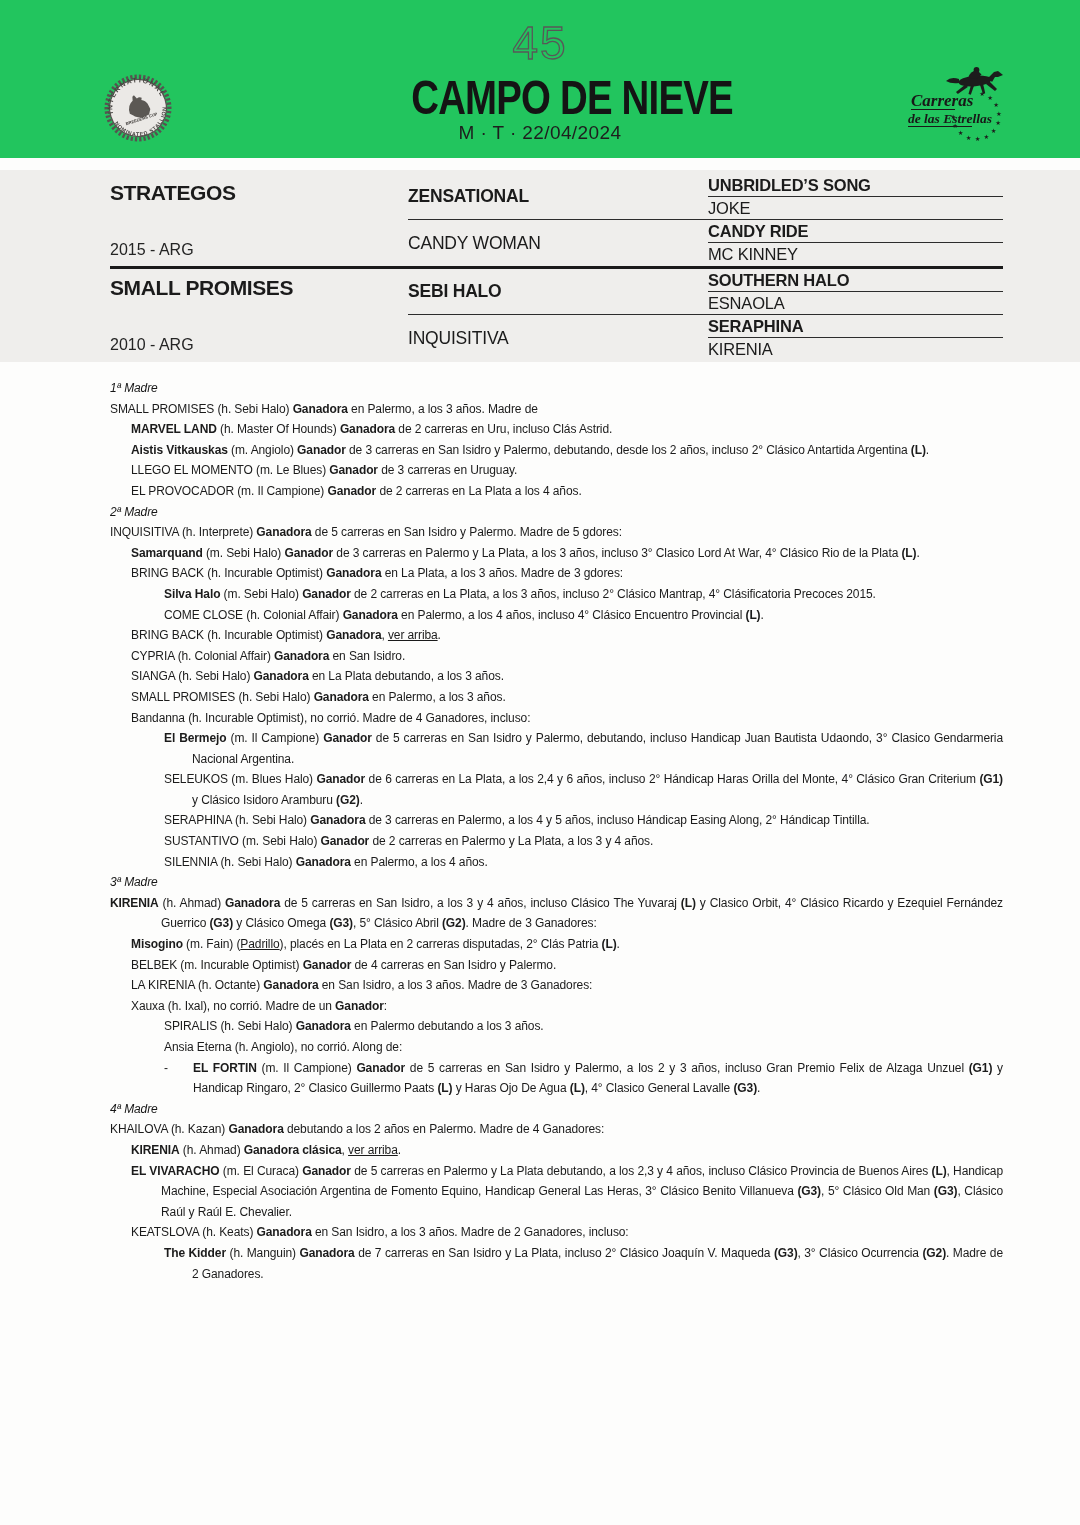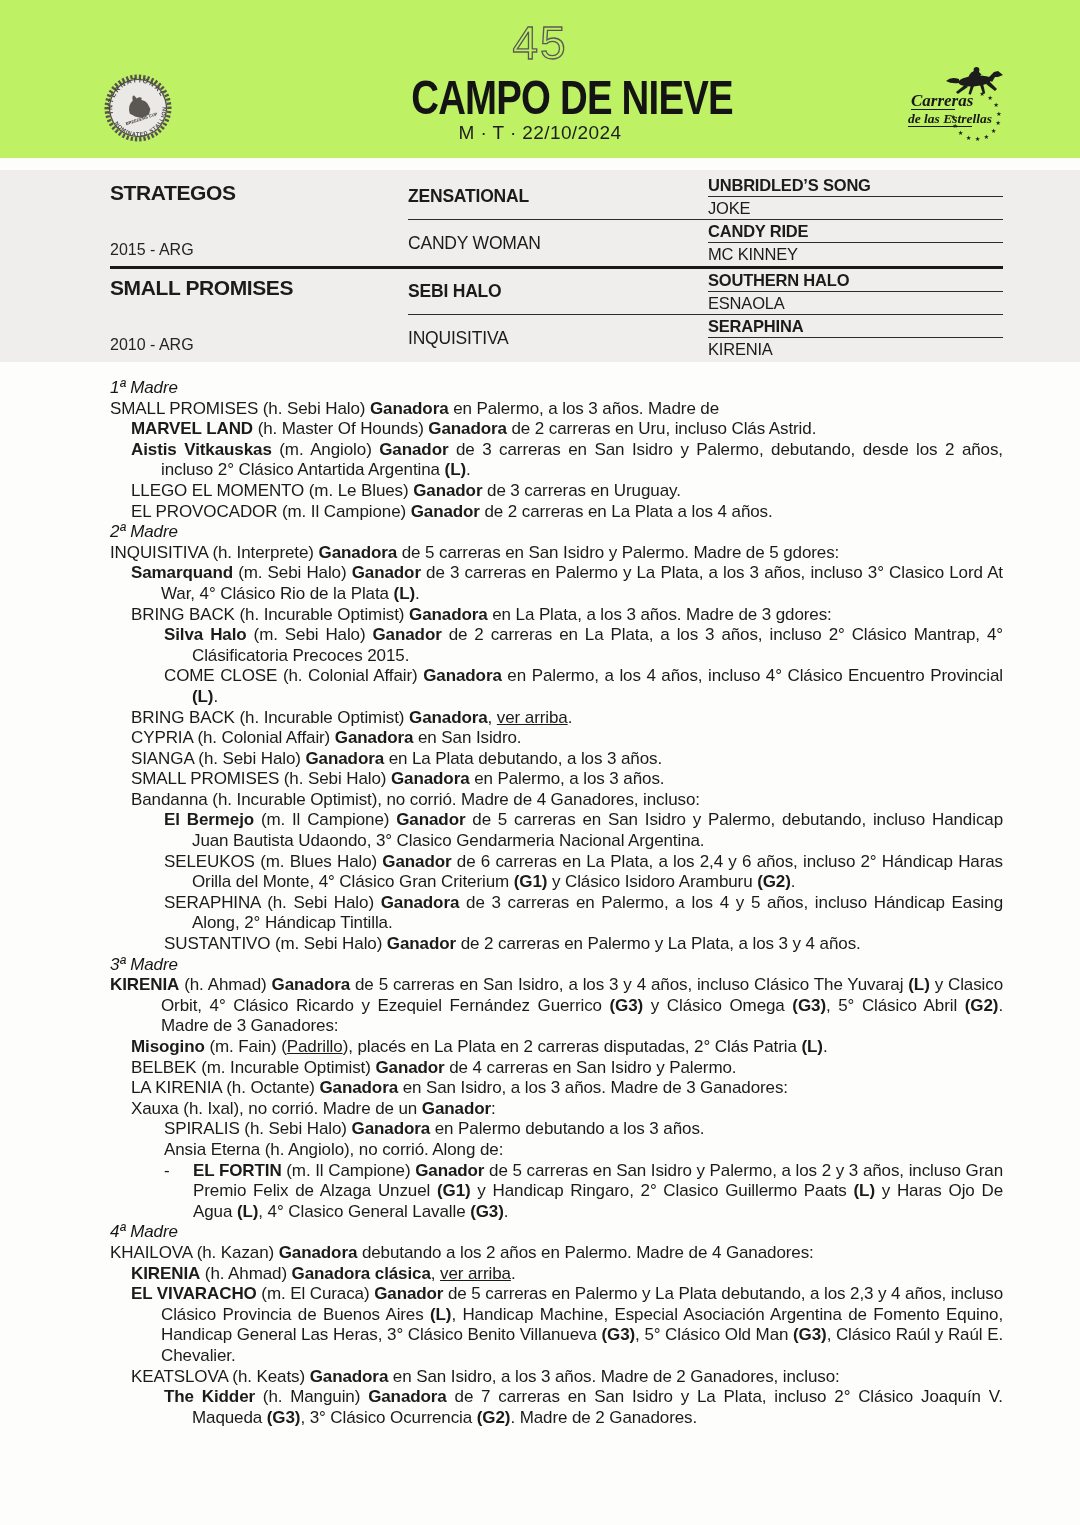--- a/index.html
+++ b/index.html
@@ -1,20 +1,20 @@
 <!DOCTYPE html>
 <html><head>
 <meta charset="utf-8">
 <style>
   html,body{margin:0;padding:0;background:#ffffff;}
   .page{position:relative;width:1080px;height:1525px;background:#fdfdfc;overflow:hidden;
         font-family:"Liberation Sans","DejaVu Sans",sans-serif;color:#1b1b1b;}
 
   
-  .header-band{position:absolute;left:0;top:0;width:1080px;height:158px;background:#bef264;}
+  .header-band{position:absolute;left:0;top:0;width:1080px;height:158px;background:#22c55e;}
   .page-number{position:absolute;left:0;top:16px;width:100%;text-align:center;
                font-size:46px;letter-spacing:2px;color:#6a6a6a;font-weight:400;}
   @supports (-webkit-text-stroke: 1px #000){
     .page-number{color:transparent;-webkit-text-stroke:1.3px #585858;}
   }
   .main-title{position:absolute;left:0;top:70px;width:100%;text-align:center;margin-left:32px;}
   .main-title span{display:inline-block;font-size:48px;font-weight:bold;letter-spacing:-1px;
                    transform:scaleX(.8);transform-origin:center;color:#141414;}
   .subtitle{position:absolute;left:0;top:122px;width:100%;text-align:center;
             font-size:19px;font-weight:500;letter-spacing:.4px;color:#1e1e1e;}
@@ -30,21 +30,21 @@
   .c1 .nm{font-size:21px;font-weight:bold;letter-spacing:-.4px;}
   .c1 .yr{font-size:16px;margin-top:3px;color:#242424;}
   .c2{grid-column:2;display:flex;align-items:center;font-size:17.5px;letter-spacing:-.2px;}
   .c2.top{grid-row:1/3;border-bottom:1.5px solid #2c2c2c;}
   .c2.bot{grid-row:3/5;text-align:center;}
   .c3{grid-column:3;display:flex;align-items:center;font-size:16.5px;letter-spacing:-.2px;}
   .c3.ln{border-bottom:1.5px solid #2c2c2c;}
   .bold{font-weight:bold;}
 
   
-  .madres{position:absolute;left:110px;top:378px;width:893px;font-size:17px;line-height:20.6px;
+  .madres{position:absolute;left:110px;top:378px;width:893px;font-size:12px;line-height:20.6px;
           letter-spacing:-.1px;}
   .madre-h{font-style:italic;color:#161616;}
   .para{text-align:justify;}
   .p0{padding-left:51px;text-indent:-51px;}
   .p1{padding-left:51px;text-indent:-30px;}
   .p2{padding-left:82px;text-indent:-28px;}
   .pd{padding-left:83px;text-indent:-29px;}
   .dash{display:inline-block;width:29px;text-indent:0;}
   .b{font-weight:bold;}
   .u{text-decoration:underline;}
@@ -52,21 +52,21 @@
 </head>
 <body>
 
 <div class="page">
 
   <div class="header-band">
     <div class="page-number">45</div>
     <div class="main-title">
       <span>CAMPO DE NIEVE</span>
     </div>
-    <div class="subtitle">M · T · 22/10/2024</div>
+    <div class="subtitle">M · T · 22/04/2024</div>
 
     <svg class="stamp" viewBox="0 0 80 80">
       <defs>
         <path id="arcT" d="M13,40 A27,27 0 0 1 67,40"></path>
         <path id="arcB" d="M10.5,40 A29.5,29.5 0 0 0 69.5,40"></path>
       </defs>
       <g transform="rotate(-18 40 40)">
         <circle cx="40" cy="40" r="33" fill="none" stroke="#565350" stroke-width="4.5" stroke-dasharray="2.4 2.1"></circle>
         <circle cx="40" cy="40" r="30" fill="#ebe9e6" stroke="#565350" stroke-width="1.4"></circle>
         <text font-size="7.2" font-weight="bold" fill="#45423f" letter-spacing="1.6">
@@ -157,20 +157,21 @@
       <div class="para p2"><span>COME CLOSE (h. Colonial Affair) </span><span class="b">Ganadora</span><span> en Palermo, a los 4 años, incluso 4° Clásico Encuentro Provincial </span><span class="b">(L)</span><span>.</span></div>
       <div class="para p1"><span>BRING BACK (h. Incurable Optimist) </span><span class="b">Ganadora</span><span>, </span><span class="u">ver arriba</span><span>.</span></div>
       <div class="para p1"><span>CYPRIA (h. Colonial Affair) </span><span class="b">Ganadora</span><span> en San Isidro.</span></div>
       <div class="para p1"><span>SIANGA (h. Sebi Halo) </span><span class="b">Ganadora</span><span> en La Plata debutando, a los 3 años.</span></div>
       <div class="para p1"><span>SMALL PROMISES (h. Sebi Halo) </span><span class="b">Ganadora</span><span> en Palermo, a los 3 años.</span></div>
       <div class="para p1"><span>Bandanna (h. Incurable Optimist), no corrió. Madre de 4 Ganadores, incluso:</span></div>
       <div class="para p2"><span class="b">El Bermejo</span><span> (m. Il Campione) </span><span class="b">Ganador</span><span> de 5 carreras en San Isidro y Palermo, debutando, incluso Handicap Juan Bautista Udaondo, 3° Clasico Gendarmeria Nacional Argentina.</span></div>
       <div class="para p2"><span>SELEUKOS (m. Blues Halo) </span><span class="b">Ganador</span><span> de 6 carreras en La Plata, a los 2,4 y 6 años, incluso 2° Hándicap Haras Orilla del Monte, 4° Clásico Gran Criterium </span><span class="b">(G1)</span><span> y Clásico Isidoro Aramburu </span><span class="b">(G2)</span><span>.</span></div>
       <div class="para p2"><span>SERAPHINA (h. Sebi Halo) </span><span class="b">Ganadora</span><span> de 3 carreras en Palermo, a los 4 y 5 años, incluso Hándicap Easing Along, 2° Hándicap Tintilla.</span></div>
       <div class="para p2"><span>SUSTANTIVO (m. Sebi Halo) </span><span class="b">Ganador</span><span> de 2 carreras en Palermo y La Plata, a los 3 y 4 años.</span></div>
+      <div class="para p2"><span>SILENNIA (h. Sebi Halo) </span><span class="b">Ganadora</span><span> en Palermo, a los 4 años.</span></div>
       <div class="madre-h">3ª Madre</div>
       <div class="para p0"><span class="b">KIRENIA</span><span> (h. Ahmad) </span><span class="b">Ganadora</span><span> de 5 carreras en San Isidro, a los 3 y 4 años, incluso Clásico The Yuvaraj </span><span class="b">(L)</span><span> y Clasico Orbit, 4° Clásico Ricardo y Ezequiel Fernández Guerrico </span><span class="b">(G3)</span><span> y Clásico Omega </span><span class="b">(G3)</span><span>, 5° Clásico Abril </span><span class="b">(G2)</span><span>. Madre de 3 Ganadores:</span></div>
       <div class="para p1"><span class="b">Misogino</span><span> (m. Fain) (</span><span class="u">Padrillo</span><span>), placés en La Plata en 2 carreras disputadas, 2° Clás Patria </span><span class="b">(L)</span><span>.</span></div>
       <div class="para p1"><span>BELBEK (m. Incurable Optimist) </span><span class="b">Ganador</span><span> de 4 carreras en San Isidro y Palermo.</span></div>
       <div class="para p1"><span>LA KIRENIA (h. Octante) </span><span class="b">Ganadora</span><span> en San Isidro, a los 3 años. Madre de 3 Ganadores:</span></div>
       <div class="para p1"><span>Xauxa (h. Ixal), no corrió. Madre de un </span><span class="b">Ganador</span><span>:</span></div>
       <div class="para p2"><span>SPIRALIS (h. Sebi Halo) </span><span class="b">Ganadora</span><span> en Palermo debutando a los 3 años.</span></div>
       <div class="para p2"><span>Ansia Eterna (h. Angiolo), no corrió. Along de:</span></div>
       <div class="para p2 pd"><span class="dash">-</span><span class="b">EL FORTIN</span><span> (m. Il Campione) </span><span class="b">Ganador</span><span> de 5 carreras en San Isidro y Palermo, a los 2 y 3 años, incluso Gran Premio Felix de Alzaga Unzuel </span><span class="b">(G1)</span><span> y Handicap Ringaro, 2° Clasico Guillermo Paats </span><span class="b">(L)</span><span> y Haras Ojo De Agua </span><span class="b">(L)</span><span>, 4° Clasico General Lavalle </span><span class="b">(G3)</span><span>.</span></div>
       <div class="madre-h">4ª Madre</div>

